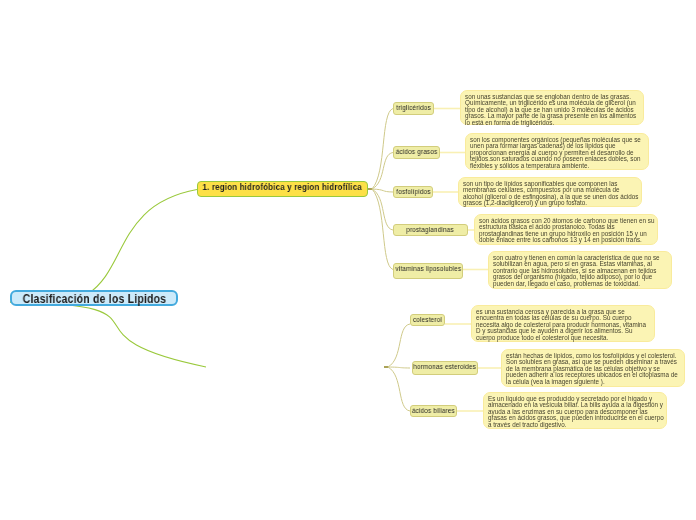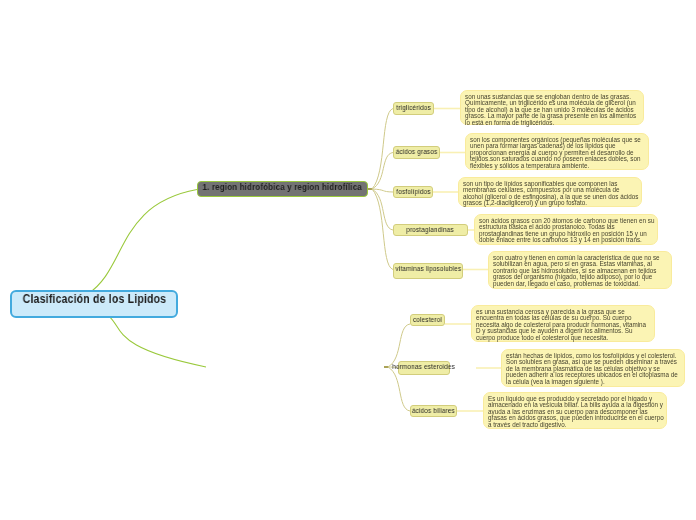--- a/index.html
+++ b/index.html
@@ -12,21 +12,21 @@
   .link-branch{stroke:#9ac93c;stroke-width:1.1;}
   .link-leaf{stroke:#cfc98a;stroke-width:1;}
   .link-note{stroke:#f9f0b4;stroke-width:1.6;}
   .link-stub{stroke:#8f8420;stroke-width:1.5;}
   .node{position:absolute;box-sizing:border-box;display:flex;align-items:flex-start;
         justify-content:center;border-radius:4px;}
   .node span, .note span{-webkit-font-smoothing:antialiased;will-change:transform;}
   .root{border:2px solid #43aade;background:#cceafa;border-radius:6px;}
   .root span{font-size:12.3px;font-weight:bold;white-space:nowrap;
         display:inline-block;transform:scaleX(0.85);letter-spacing:0.25px;}
-  .branch{border:1.5px solid #9ac93c;background:#737373;}
+  .branch{border:1.5px solid #9ac93c;background:#fde047;}
   .branch span{font-size:9.1px;font-weight:bold;white-space:nowrap;
         display:inline-block;transform:scaleX(0.855);letter-spacing:0.3px;}
   .leaf{border:1px solid #d2cd7c;background:#efeda6;border-radius:3px;}
   .leaf span{font-size:7.2px;white-space:nowrap;display:inline-block;
         transform:scaleX(0.88);letter-spacing:0.22px;}
   .note{position:absolute;box-sizing:border-box;border:1px solid #f9eb9c;background:#fbf4b4;
         border-radius:7px;padding:2.5px 4px 2px 4px;color:#47442f;}
   .note span{font-size:6.3px;line-height:6.37px;display:block;width:176px;}
 </style>
 </head>
@@ -48,21 +48,21 @@
     <path class="link-leaf" d="M 388 367.0 C 403.4 375.8 396.8 408.8 410 411.0"></path>
     <path class="link-note" d="M 434 108.5 L 460 108.5"></path>
     <path class="link-note" d="M 440 152.5 L 465 152.5"></path>
     <path class="link-note" d="M 433 192.0 L 458 192.0"></path>
     <path class="link-note" d="M 450 230.0 L 474 230.0"></path>
     <path class="link-note" d="M 463 269.5 L 488 269.5"></path>
     <path class="link-note" d="M 445 324.0 L 471 324.0"></path>
     <path class="link-note" d="M 476 368.0 L 501 368.0"></path>
     <path class="link-note" d="M 457 411.0 L 483 411.0"></path>
   </svg>
-  <div class="node root" style="left:10px;top:290px;width:168px;height:28px;">
+  <div class="node root" style="left:10px;top:290px;width:168px;height:16px;">
       <span>Clasificación de los Lipidos</span>
     </div>
   <div class="node branch" style="left:197px;top:181px;width:171px;height:16px;">
       <span>1. region hidrofóbica y region hidrofílica</span>
     </div>
   <div class="node leaf" style="left:393px;top:102px;width:41px;height:13px;">
       <span>triglicéridos</span>
     </div>
   <div class="node leaf" style="left:393px;top:146px;width:47px;height:13px;">
       <span>ácidos grasos</span>
@@ -72,21 +72,21 @@
     </div>
   <div class="node leaf" style="left:393px;top:224px;width:75px;height:12px;">
       <span>prostaglandinas</span>
     </div>
   <div class="node leaf" style="left:393px;top:263px;width:70px;height:16px;">
       <span>vitaminas liposolubles</span>
     </div>
   <div class="node leaf" style="left:410px;top:314px;width:35px;height:12px;">
       <span>colesterol</span>
     </div>
-  <div class="node leaf" style="left:398px;top:361px;width:52px;height:14px;">
+  <div class="node leaf" style="left:412px;top:361px;width:66px;height:14px;">
       <span>hormonas esteroides</span>
     </div>
   <div class="node leaf" style="left:410px;top:405px;width:47px;height:12px;">
       <span>ácidos biliares</span>
     </div>
   <div class="note" style="left:460px;top:90px;width:184px;height:35px;">
       <span>son unas sustancias que se engloban dentro de las grasas. Químicamente, un triglicérido es una molécula de glicerol (un tipo de alcohol) a la que se han unido 3 moléculas de ácidos grasos. La mayor parte de la grasa presente en los alimentos lo está en forma de triglicéridos.</span>
     </div>
   <div class="note" style="left:465px;top:133px;width:184px;height:37px;">
       <span>son los componentes orgánicos (pequeñas moléculas que se unen para formar largas cadenas) de los lípidos que proporcionan energía al cuerpo y permiten el desarrollo de tejidos.son saturados cuando no poseen enlaces dobles, son flexibles y sólidos a temperatura ambiente.</span>

